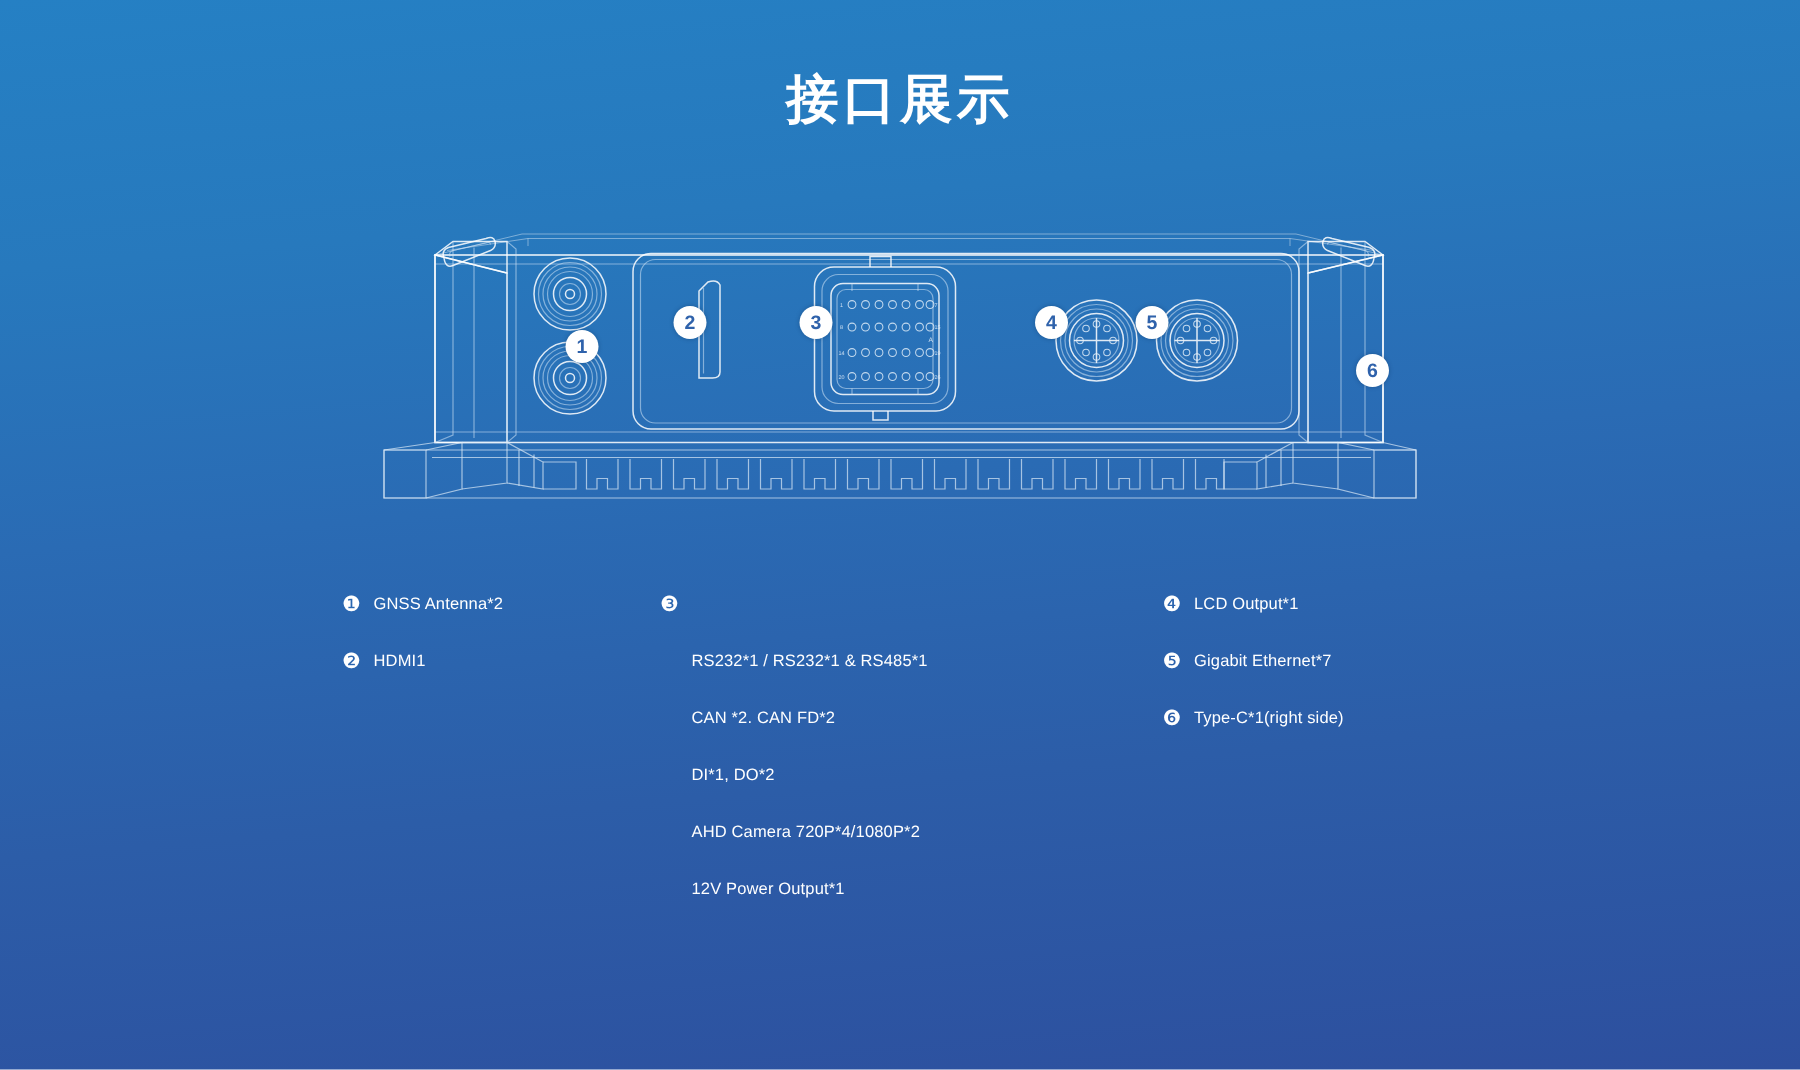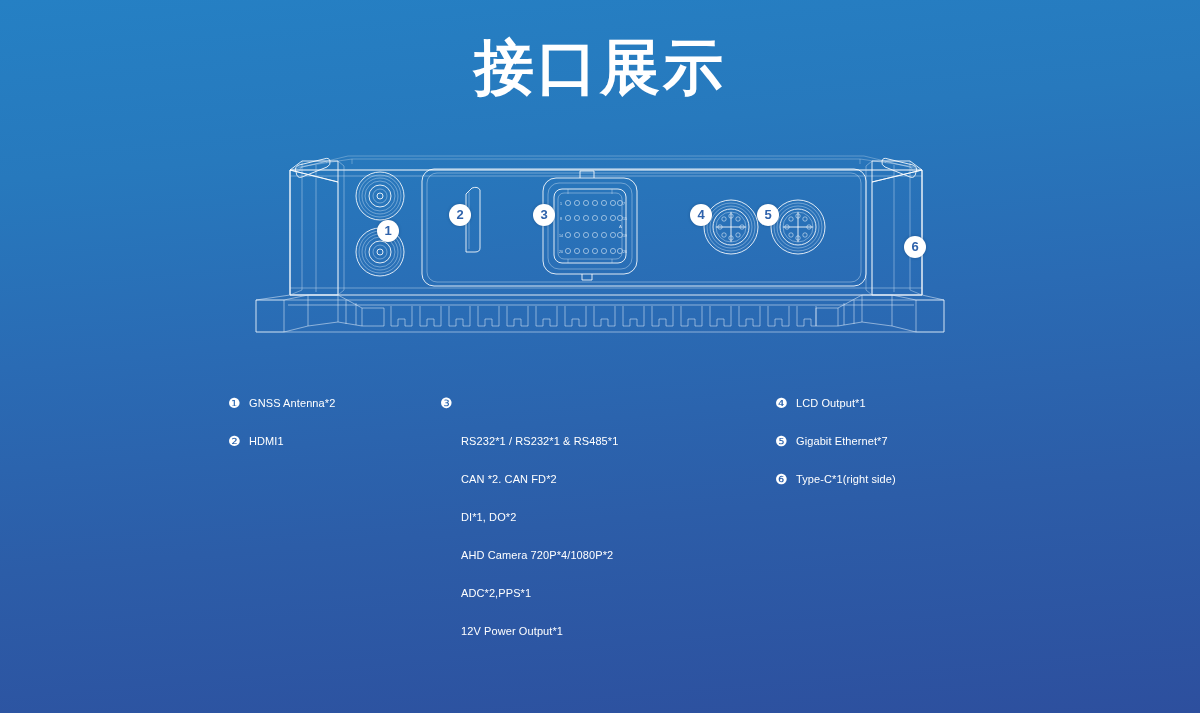--- a/index.html
+++ b/index.html
@@ -18,21 +18,21 @@
     position: relative;
   }
 
   
   .page-title {
     position: absolute;
     top: 34px;
     left: 0;
     width: 1200px;
     text-align: center;
-    font-size: 60px;
+    font-size: 35px;
     line-height: 66px;
     font-weight: bold;
     letter-spacing: 3px;
     color: #ffffff;
     font-family: "DejaVu Sans", "Liberation Sans", sans-serif;
     white-space: nowrap;
   }
 
   
   .device-figure {
@@ -343,24 +343,20 @@
     <div class="legend-row">
       <span class="legend-marker blank">·</span>
       <span class="legend-text">DI*1, DO*2</span>
     </div>
     <div class="legend-row">
       <span class="legend-marker blank">·</span>
       <span class="legend-text">AHD Camera 720P*4/1080P*2</span>
     </div>
     <div class="legend-row">
       <span class="legend-marker blank">·</span>
-      <span class="legend-text">ADC*2,PPS*1</span>
-    </div>
-    <div class="legend-row">
-      <span class="legend-marker blank">·</span>
       <span class="legend-text">12V Power Output*1</span>
     </div>
   </div>
 
   <div class="legend-col c3">
     <div class="legend-row">
       <span class="legend-marker">❹</span>
       <span class="legend-text">LCD Output*1</span>
     </div>
     <div class="legend-row">

